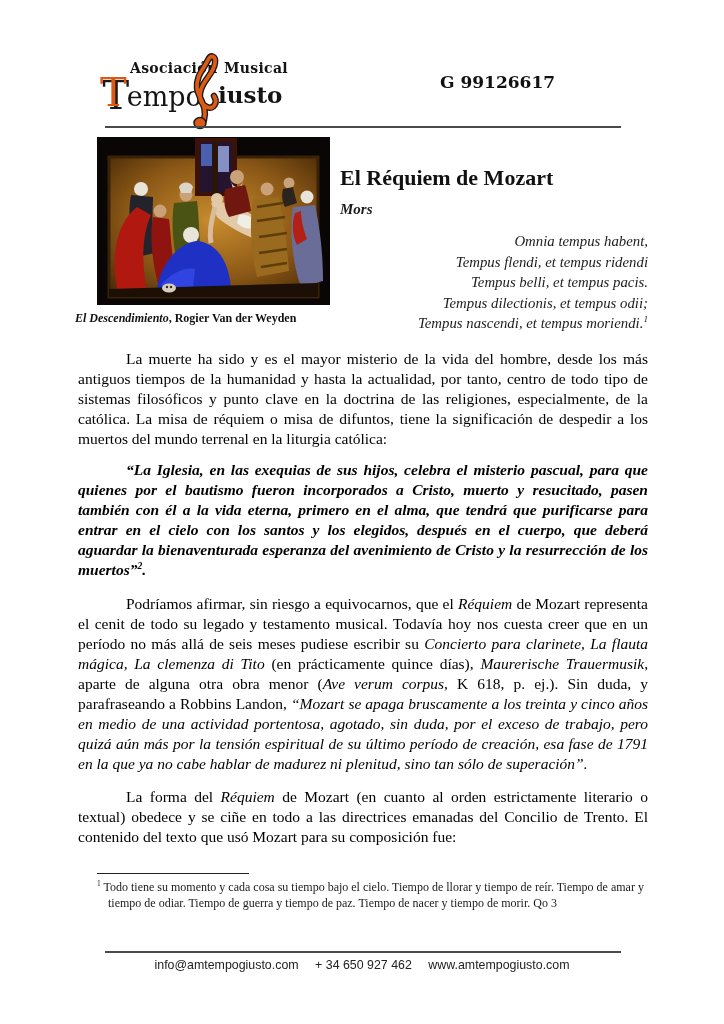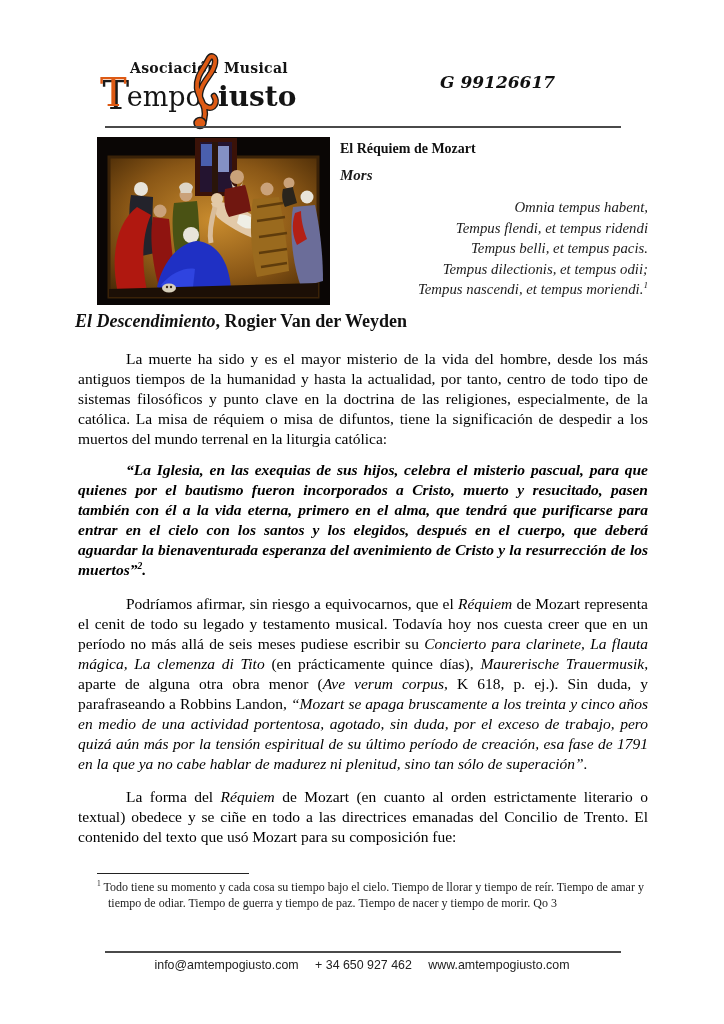--- a/index.html
+++ b/index.html
@@ -12,38 +12,38 @@
   .logo{position:absolute;left:100px;top:52px;width:190px;height:74px;}
   .logo-top-left{position:absolute;left:30px;top:8px;font-size:14px;font-weight:bold;
     font-family:"DejaVu Serif",serif;color:#141414;letter-spacing:.3px;}
   .logo-top-right{position:absolute;left:124px;top:8px;font-size:14px;font-weight:bold;
     font-family:"DejaVu Serif",serif;color:#141414;letter-spacing:.3px;}
   .logo-main{position:absolute;left:0px;top:20px;font-family:"DejaVu Serif",serif;
     font-weight:normal;color:#141414;white-space:nowrap;}
   .logo-main .bigT{font-size:40px;color:#dd5a14;text-shadow:2.5px 2.5px 0 #1a1a1a;line-height:1;}
   .logo-main .word{font-size:27px;line-height:1;}
   .logo-giusto{position:absolute;left:118px;top:31px;font-family:"DejaVu Serif",serif;
-    font-weight:bold;color:#141414;font-size:28px;line-height:1;}
+    font-weight:bold;color:#141414;font-size:23px;line-height:1;}
   .clef{position:absolute;left:86px;top:-4px;}
 
   .gnumber{position:absolute;left:440px;top:72px;font-family:"DejaVu Serif",serif;
-    font-weight:bold;font-size:17px;color:#111;font-style:italic;}
+    font-weight:bold;font-size:17px;color:#111;}
 
   .rule{position:absolute;height:2px;background:#4a4a4a;}
   .rule-top{left:105px;top:126px;width:516px;}
   .rule-bottom{left:105px;top:951px;width:516px;}
 
   
   .painting{position:absolute;left:97px;top:137px;width:233px;height:168px;display:block;}
-  .caption{position:absolute;left:75px;top:311px;font-size:18px;font-weight:bold;color:#111;}
+  .caption{position:absolute;left:75px;top:311px;font-size:12px;font-weight:bold;color:#111;}
   .caption .it{font-style:italic;}
 
   
   .rightcol{position:absolute;left:340px;top:141px;width:308px;}
-  .article-title{font-size:14px;font-weight:bold;color:#111;}
+  .article-title{font-size:22px;font-weight:bold;color:#111;margin-top:24px;}
   .epigraph-title{text-align:left;font-weight:bold;font-style:italic;font-size:15px;
     margin-top:10px;padding-right:3px;}
   .epigraph{text-align:right;font-style:italic;font-size:14.8px;line-height:20.5px;margin-top:13px;}
   sup{font-size:.62em;line-height:0;}
 
   
   .bodytext{position:absolute;left:78px;top:349px;width:570px;font-size:15.5px;
     line-height:20px;text-align:justify;color:#000000;}
   .bodytext p{margin:0;text-indent:48px;}
   .quote{margin-top:11px !important;font-weight:bold;font-style:italic;}

